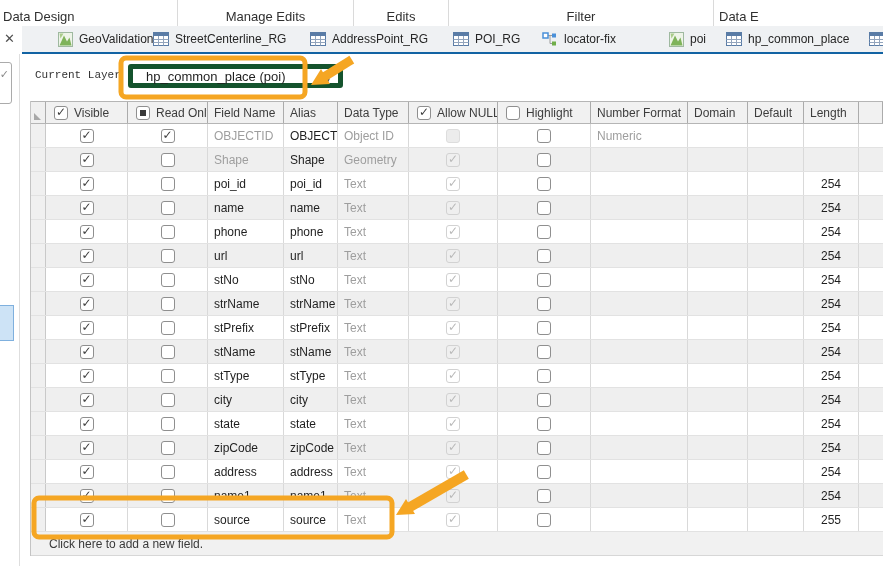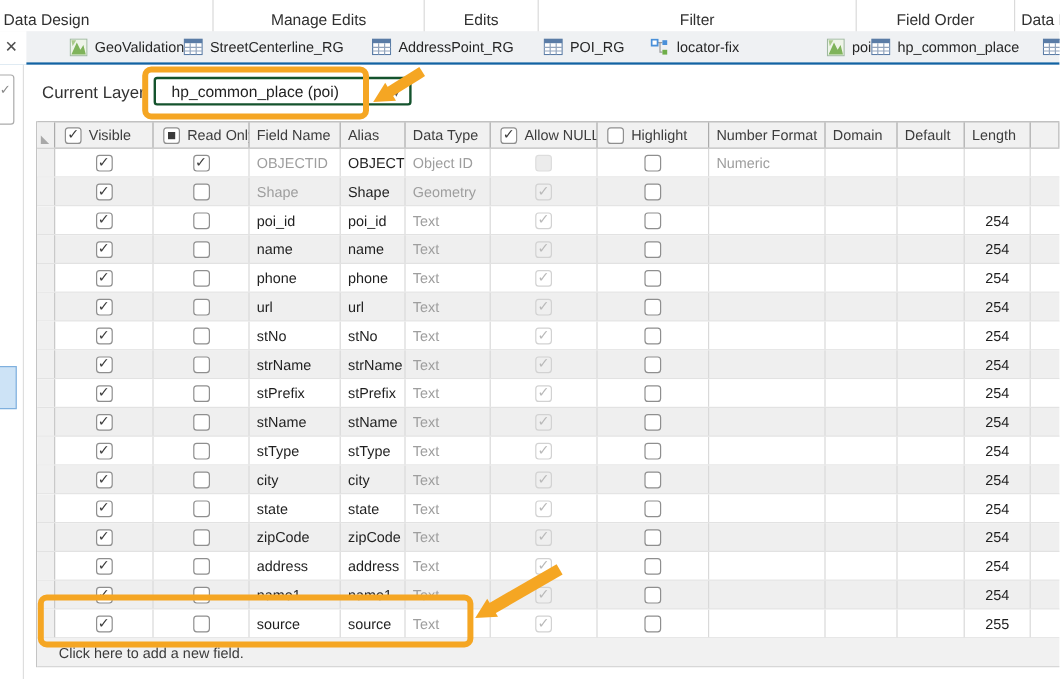--- a/index.html
+++ b/index.html
@@ -20,22 +20,22 @@
   .tabstrip{left:0;top:26px;width:883px;height:28px;background:#eff1f3;
             border-bottom:2px solid #1263a3;}
   .tab{position:absolute;top:0;height:26px;display:flex;align-items:center;gap:6px;
        font-size:12px;color:#262626;white-space:nowrap;cursor:default;}
   .tab .ticon{display:flex;align-items:center;}
   .tabstrip-left{left:0;top:26px;width:22px;height:28px;background:#fff;}
   .close-x{left:4px;top:31px;font-size:13px;color:#4f4f4f;line-height:16px;}
 
   
   .layerbar{left:0;top:54px;width:883px;height:47px;background:#fff;}
-  .layerlabel{left:35px;top:69px;font-size:14px;color:#323232;}
-  .combobox{left:128px;top:64px;width:215px;height:24px;background:#fff;border:2px solid #14532d;
+  .layerlabel{left:35px;top:69px;font-size:11px;color:#323232;font-family:Liberation Mono, monospace;}
+  .combobox{left:128px;top:64px;width:215px;height:24px;background:#fff;border:5px solid #14532d;
             border-radius:3px;font-size:13px;color:#1f1f1f;display:flex;align-items:center;
             padding-left:13px;}
   .combobox .caret{position:absolute;right:8px;top:5px;font-size:11px;color:#5a5a5a;}
 
   
   .pane-sep{left:19px;top:54px;width:1px;height:512px;background:#dedede;}
   .cut-combo{left:-7px;top:62px;width:19px;height:42px;background:#fff;border:1px solid #ababab;
              border-radius:3px;font-size:11px;color:#8a8a8a;text-align:right;padding:5px 2px 0 0;}
   .blue-dock-tab{left:-3px;top:305px;width:17px;height:36px;background:#cde3f6;border:1px solid #7fb0de;}
 
@@ -93,23 +93,20 @@
     </div>
   <div class="rgroup sep" style="width:176px">
       <span>Manage Edits</span>
     </div>
   <div class="rgroup sep" style="width:95px">
       <span>Edits</span>
     </div>
   <div class="rgroup sep" style="width:265px">
       <span>Filter</span>
     </div>
-  <div class="rgroup sep" style="width:132px">
-      <span>Field Order</span>
-    </div>
   <div class="rgroup last" style="width:37px">
       <span>Data E</span>
     </div>
 </div>
 
 <div class="abs tabstrip">
   <div id="view-tabs" style="position:relative;height:26px;">
       <div class="tab" style="left: 26px; padding-left: 32px;">
         <span class="ticon">
           <svg width="15" height="15" viewBox="0 0 15 15">
@@ -163,21 +160,21 @@
         <span class="ticon">
           <svg width="16" height="15" viewBox="0 0 16 15">
             <path d="M5.5 3.5 H8 V11.5 H10 M8 3.5 H10" stroke="#9a9a9a" fill="none"></path>
             <rect x="1" y="1" width="5" height="5" fill="#fff" stroke="#4a90d9" stroke-width="1.5"></rect>
             <rect x="10" y="1.5" width="4" height="4" fill="#4a90d9"></rect>
             <rect x="10" y="9.5" width="4" height="4" fill="#6fae49"></rect>
           </svg>
         </span>
         <span>locator-fix</span>
       </div>
-      <div class="tab" style="left: 689px;">
+      <div class="tab" style="left: 669px;">
         <span class="ticon">
           <svg width="15" height="15" viewBox="0 0 15 15">
             <rect x="0.5" y="0.5" width="14" height="14" fill="#eef4e8" stroke="#9fb9a0"></rect>
             <polygon points="1.5,13.5 6,3.5 9,9.5 11.5,5.5 13.5,13.5" fill="#7fb35a"></polygon>
             <polygon points="1.5,1.5 5.5,1.5 2.5,6.5" fill="#aacb8a"></polygon>
           </svg>
         </span>
         <span>poi</span>
       </div>
       <div class="tab active" style="left: 726px;">

